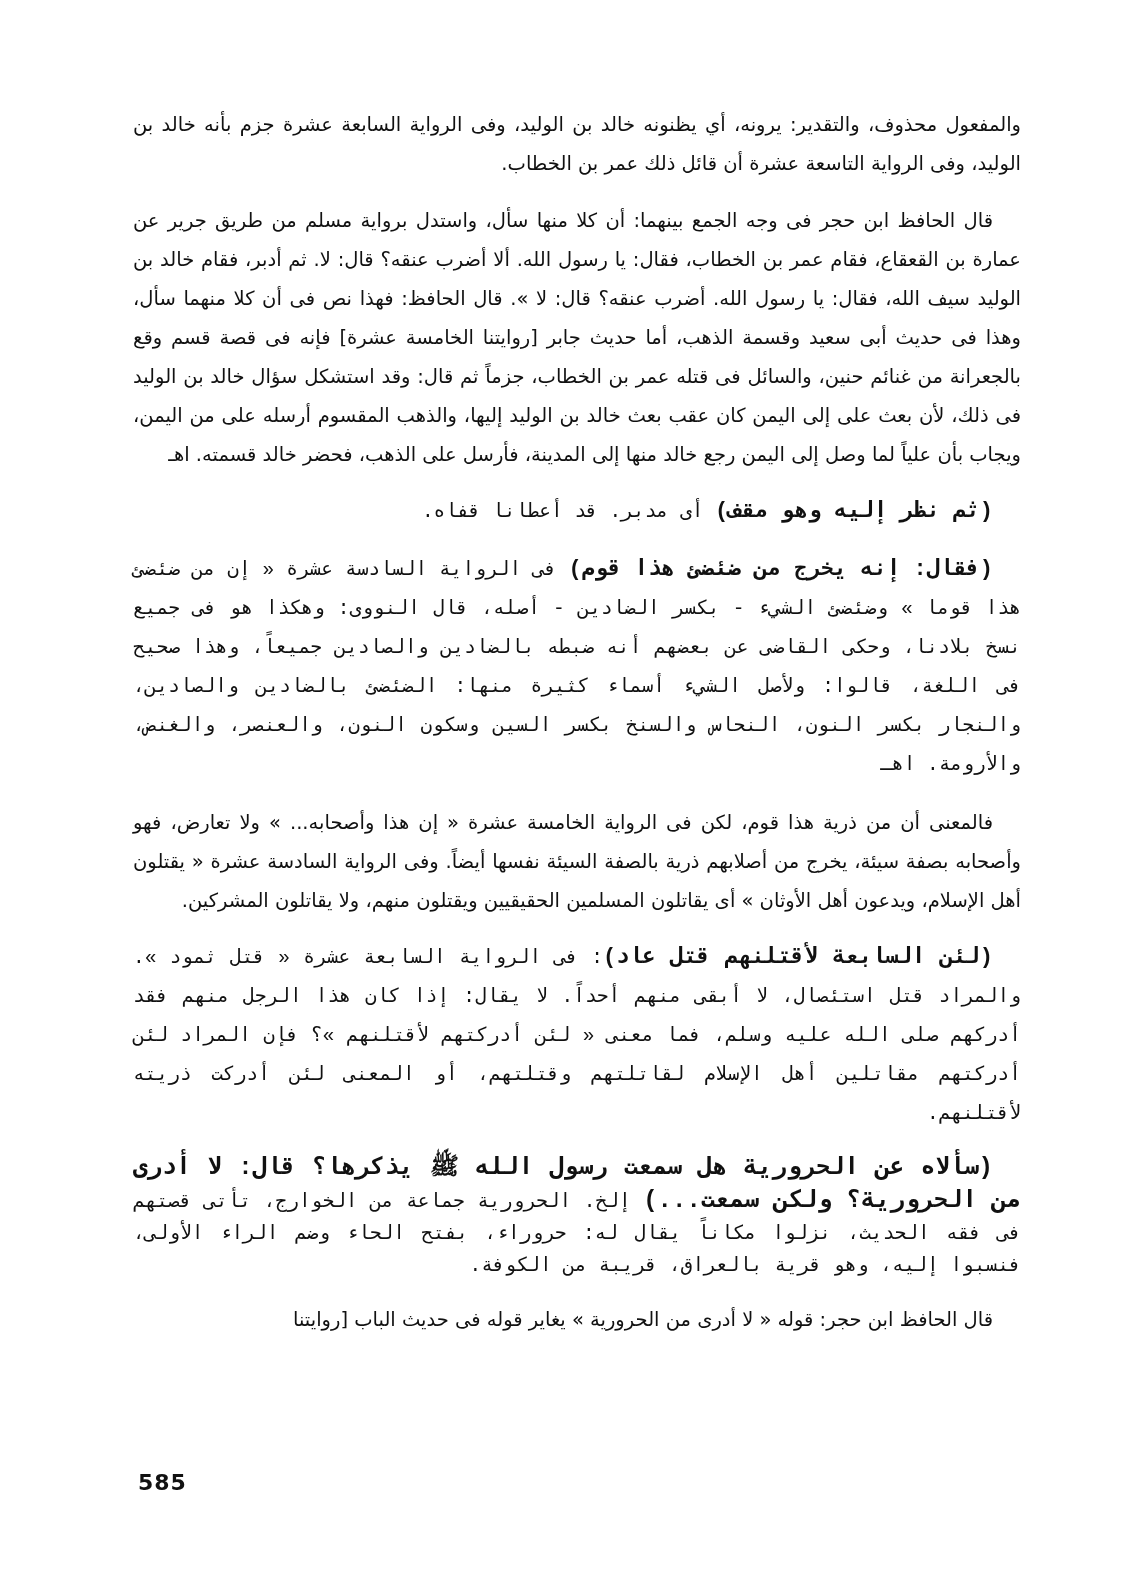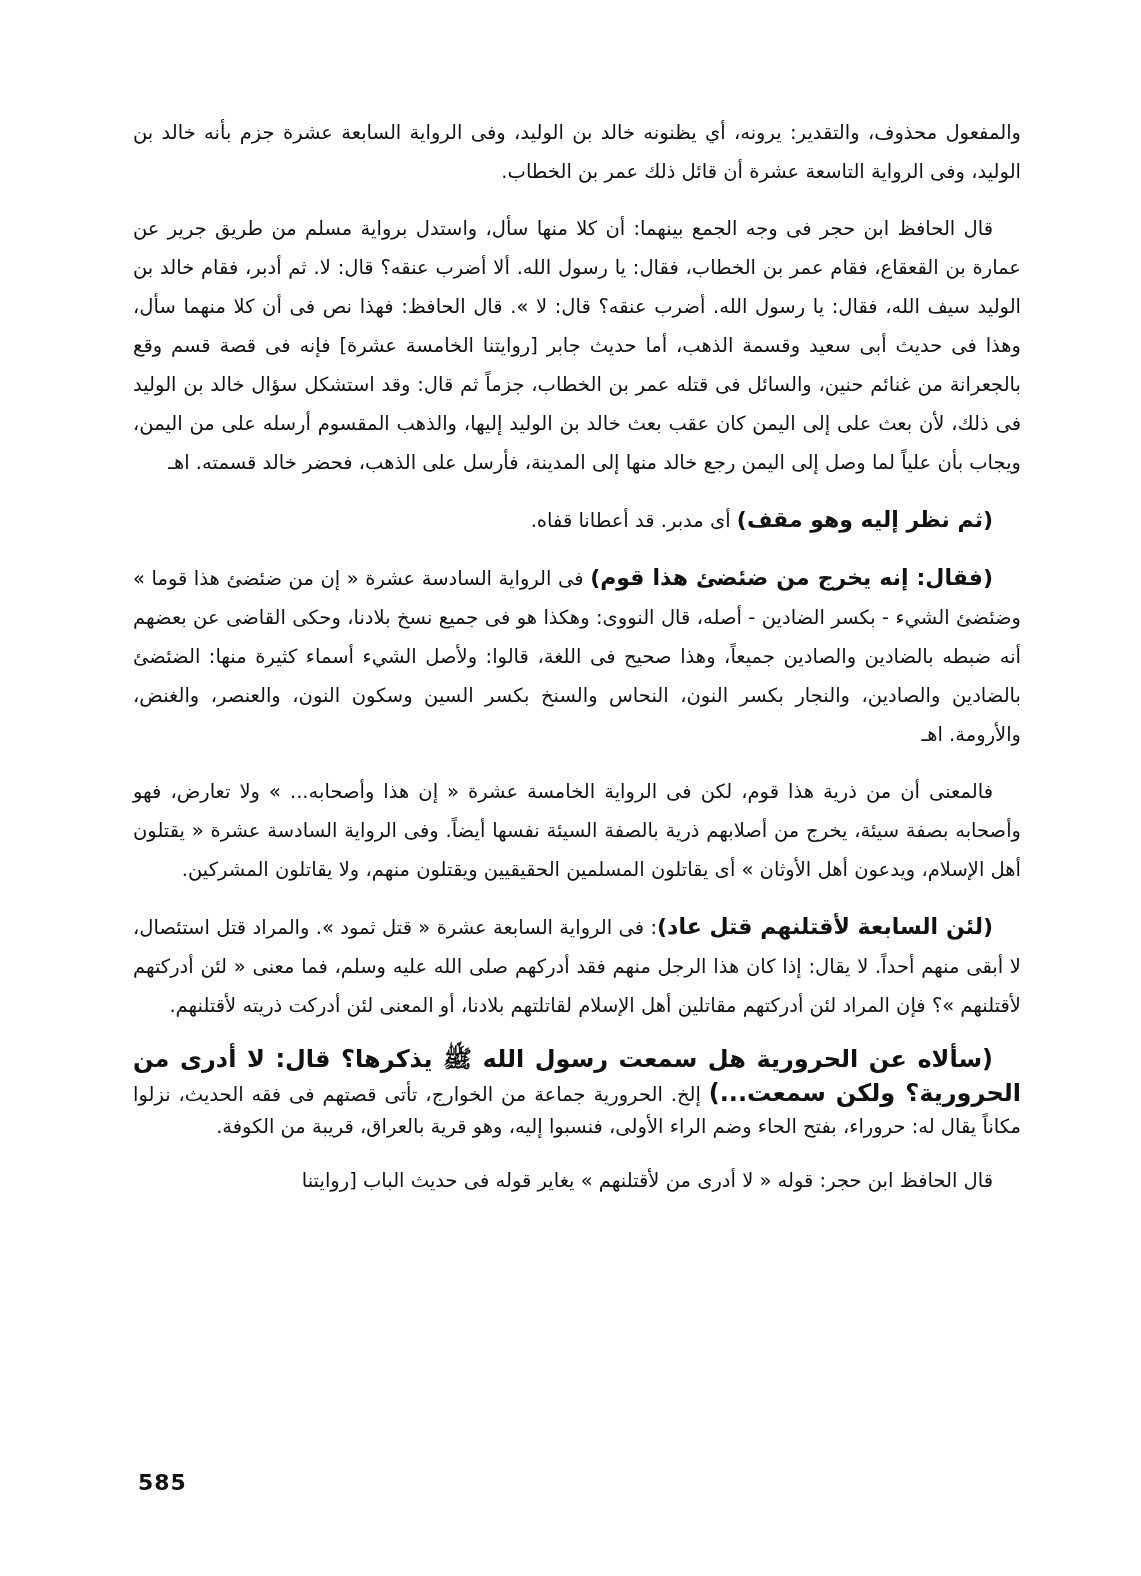--- a/index.html
+++ b/index.html
@@ -20,25 +20,25 @@
     left: 133px;
     top: 105px;
     width: 888px;
     direction: rtl;
     text-align: justify;
     text-align-last: right;
     font-size: 19.5px;
     line-height: 39px;
   }
   .para {
-    margin: 8px 0 18px 0;
+    margin: 0 0 18px 0;
     text-indent: 28px;
   }
   .para.noindent { text-indent: 0; }
-  .para.heading-lead { text-indent: 28px; }
+  .para.heading-lead { text-indent: 28px; font-family: Liberation Mono, monospace; }
   .lead {
     font-weight: bold;
     font-size: 22px;
   }
   .lead.large {
     font-size: 24px;
   }
   .para.big-line {
     line-height: 32px;
   }
@@ -73,26 +73,26 @@
 
   <p class="para heading-lead">
     <span class="lead">(فقال: إنه يخرج من ضئضئ هذا قوم)</span><span> فى الرواية السادسة عشرة « إن من ضئضئ هذا قوما » وضئضئ الشيء - بكسر الضادين - أصله، قال النووى: وهكذا هو فى جميع نسخ بلادنا، وحكى القاضى عن بعضهم أنه ضبطه بالضادين والصادين جميعاً، وهذا صحيح فى اللغة، قالوا: ولأصل الشيء أسماء كثيرة منها: الضئضئ بالضادين والصادين، والنجار بكسر النون، النحاس والسنخ بكسر السين وسكون النون، والعنصر، والغنض، والأرومة. اهـ</span>
   </p>
 
   <p class="para">
     <span>فالمعنى أن من ذرية هذا قوم، لكن فى الرواية الخامسة عشرة « إن هذا وأصحابه... » ولا تعارض، فهو وأصحابه بصفة سيئة، يخرج من أصلابهم ذرية بالصفة السيئة نفسها أيضاً. وفى الرواية السادسة عشرة « يقتلون أهل الإسلام، ويدعون أهل الأوثان » أى يقاتلون المسلمين الحقيقيين ويقتلون منهم، ولا يقاتلون المشركين.</span>
   </p>
 
   <p class="para heading-lead">
-    <span class="lead">(لئن السابعة لأقتلنهم قتل عاد)</span><span>: فى الرواية السابعة عشرة « قتل ثمود ». والمراد قتل استئصال، لا أبقى منهم أحداً. لا يقال: إذا كان هذا الرجل منهم فقد أدركهم صلى الله عليه وسلم، فما معنى « لئن أدركتهم لأقتلنهم »؟ فإن المراد لئن أدركتهم مقاتلين أهل الإسلام لقاتلتهم بلادنا، أو المعنى لئن أدركت ذريته لأقتلنهم.</span>
+    <span class="lead">(لئن السابعة لأقتلنهم قتل عاد)</span><span>: فى الرواية السابعة عشرة « قتل ثمود ». والمراد قتل استئصال، لا أبقى منهم أحداً. لا يقال: إذا كان هذا الرجل منهم فقد أدركهم صلى الله عليه وسلم، فما معنى « لئن أدركتهم لأقتلنهم »؟ فإن المراد لئن أدركتهم مقاتلين أهل الإسلام لقاتلتهم وقتلتهم، أو المعنى لئن أدركت ذريته لأقتلنهم.</span>
   </p>
 
   <p class="para heading-lead big-line">
     <span class="lead large">(سألاه عن الحرورية هل سمعت رسول الله ﷺ يذكرها؟ قال: لا أدرى من الحرورية؟ ولكن سمعت...)</span><span> إلخ. الحرورية جماعة من الخوارج، تأتى قصتهم فى فقه الحديث، نزلوا مكاناً يقال له: حروراء، بفتح الحاء وضم الراء الأولى، فنسبوا إليه، وهو قرية بالعراق، قريبة من الكوفة.</span>
   </p>
 
   <p class="para">
-    <span>قال الحافظ ابن حجر: قوله « لا أدرى من لأقتلنهم » يغاير قوله فى حديث الباب [روايتنا</span>
+    <span>قال الحافظ ابن حجر: قوله « لا أدرى من الحرورية » يغاير قوله فى حديث الباب [روايتنا</span>
   </p>
 
 </div>
 
 <div class="page-number">585</div>
 
 </body></html>

